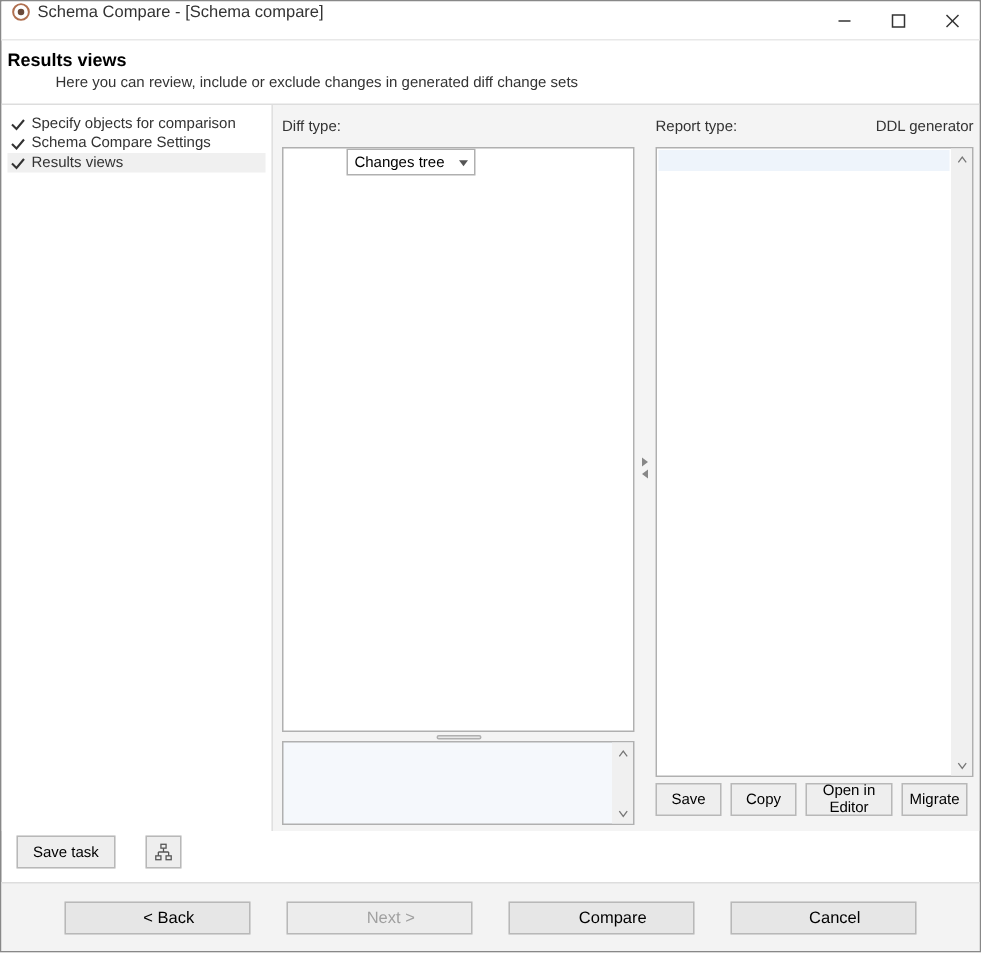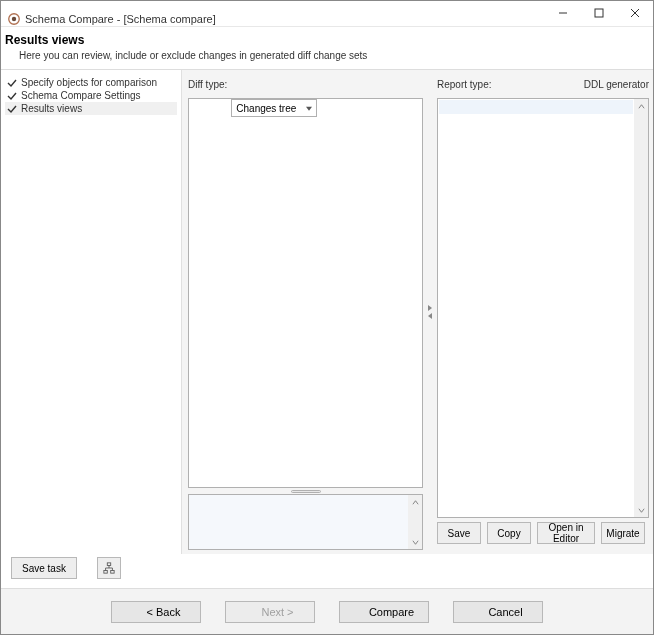--- a/index.html
+++ b/index.html
@@ -5,36 +5,36 @@
 * { box-sizing: border-box; margin: 0; padding: 0; font-family: "Segoe UI", Tahoma, sans-serif; }
 html, body { width: 654px; height: 635px; overflow: hidden; background: #f0f0f0; }
 
 .window {
   width: 654px; height: 635px; border: 1px solid #888; background: #fff;
   display: flex; flex-direction: column;
 }
 
 
 .titlebar {
-  height: 26px; display: flex; align-items: flex-end; justify-content: space-between;
+  height: 26px; display: flex; align-items: flex-start; justify-content: space-between;
   background: #fff; border-bottom: 1px solid #e8e8e8; padding: 0 0 0 6px;
 }
 .titlebar-left { display: flex; align-items: center; gap: 4px; }
 .app-icon { width: 14px; height: 14px; }
 .titlebar-title { font-size: 11px; color: #333; }
 .titlebar-right { display: flex; }
 .tb-btn { width: 36px; height: 26px; display: flex; align-items: center; justify-content: center; cursor: default; }
 .tb-btn svg { width: 10px; height: 10px; }
 
 
 .header-area {
   padding: 6px 8px 8px 4px; border-bottom: 1px solid #ddd;
 }
 .header-title { font-size: 12px; font-weight: 600; color: #000; margin-bottom: 3px; }
-.header-subtitle { font-size: 10px; color: #333; margin-left: 14px; }
+.header-subtitle { font-size: 10px; color: #333; margin-left: 32px; }
 
 
 .content { flex: 1; display: flex; overflow: hidden; }
 
 
 .sidebar { width: 180px; padding: 6px 4px; background: #fff; }
 .step { display: flex; align-items: center; gap: 4px; font-size: 10px; color: #333; padding: 1px 2px; cursor: default; }
 .step .check { width: 10px; height: 10px; flex-shrink: 0; }
 .step.active { background: #f0f0f0; }
 
@@ -120,21 +120,21 @@
   display:inline-flex; align-items:center; justify-content:center; cursor:default;
 }
 .icon-btn svg { width:12px; height:12px; }
 
 
 .wizard-footer {
   height: 46px; background: #f3f3f3; border-top: 1px solid #ddd;
   display: flex; align-items: center; justify-content: center; gap: 24px;
 }
 .wiz-btn {
-  font-size: 11px; height: 22px; width: 90px; border: 1px solid #b8b8b8; background: #e6e6e6;
+  font-size: 11px; height: 22px; width: 124px; border: 1px solid #b8b8b8; background: #e6e6e6;
   cursor: default; display: inline-flex; align-items: center; justify-content: center; padding-left: 15px;
 }
 .wiz-btn.disabled { color: #a0a0a0; background:#ececec; }
 </style>
 </head>
 <body>
 
 <div class="window">
 
   <div class="titlebar">

